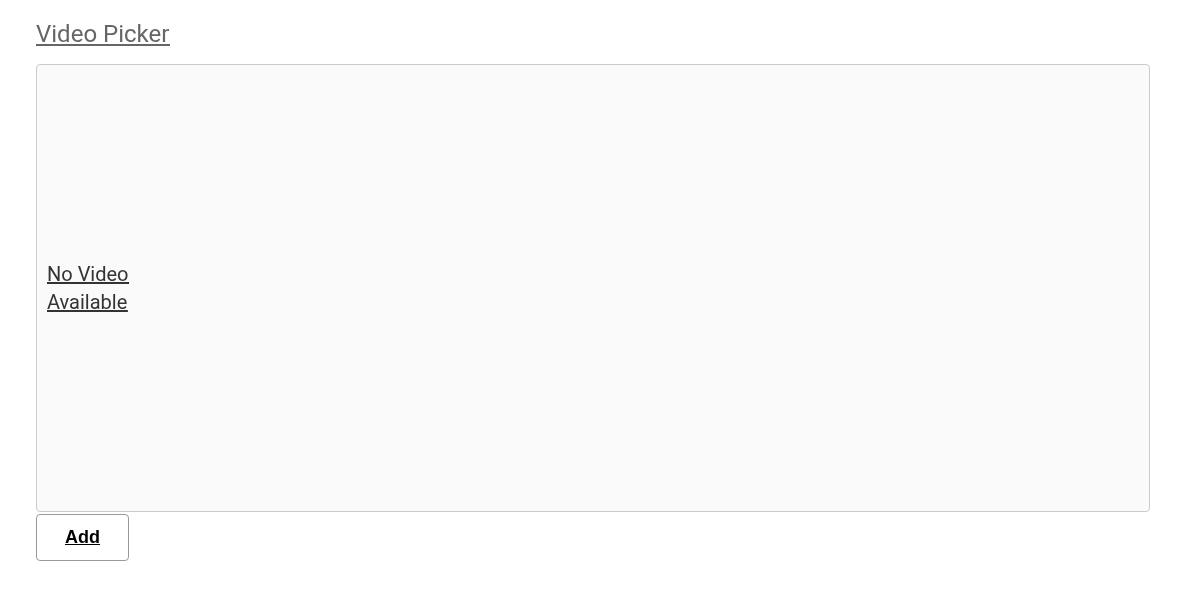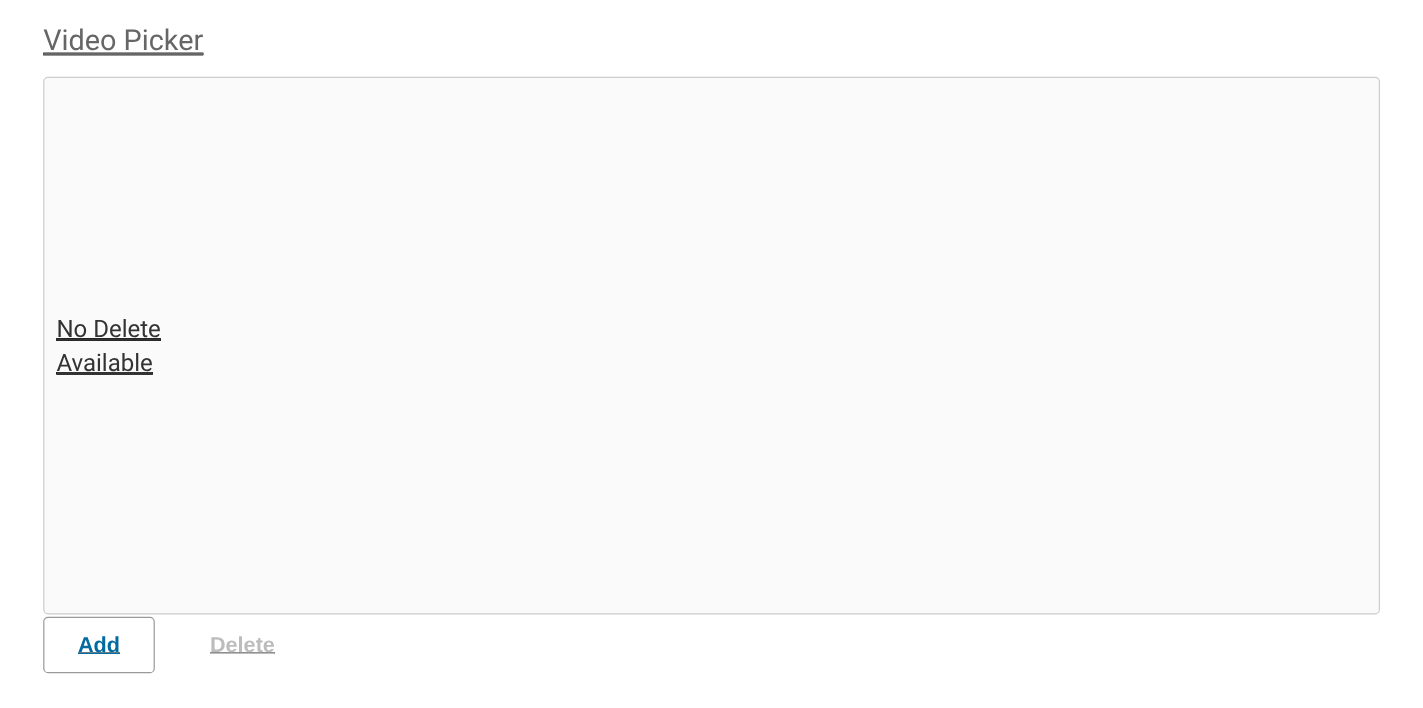--- a/index.html
+++ b/index.html
@@ -49,33 +49,32 @@
       font-weight: 600;
       padding: 12px 28px;
       border-radius: 4px;
       cursor: pointer;
       border: none;
       background: transparent;
     }
     .btn-add {
       border: 1px solid #999999;
       background: #ffffff;
-      color: #0369a1;
+      color: #000000;
     }
     .btn-delete {
       color: #bcbcbc;
       cursor: default;
       padding: 12px 10px;
     }
   </style>
 </head>
 <body>
 
 <div class="section-title">Video Picker</div>
 
 <div class="video-preview-box">
-  <div class="no-video-text">No Delete Available</div>
+  <div class="no-video-text">No Video Available</div>
 </div>
 
 <div class="button-row">
   <button class="btn btn-add">Add</button>
-  <button class="btn btn-delete" disabled="">Delete</button>
 </div>
 
 </body></html>

